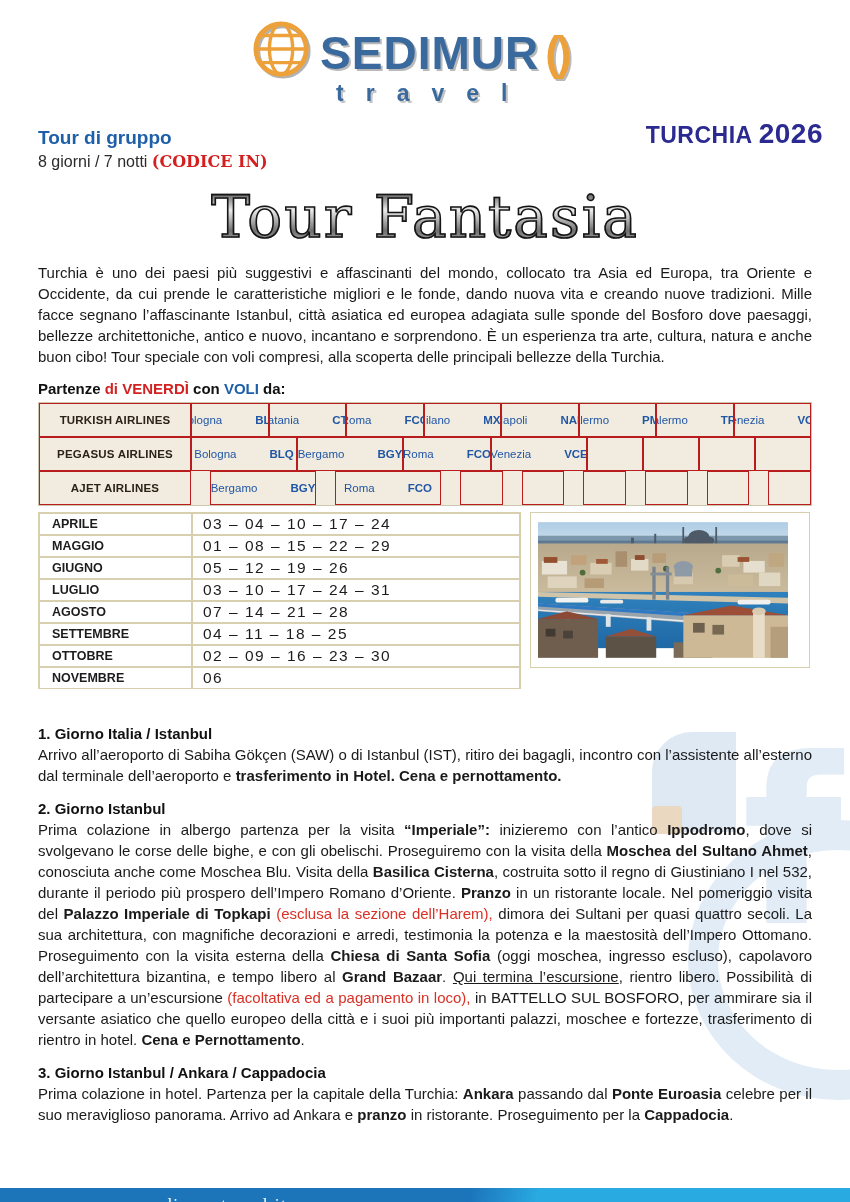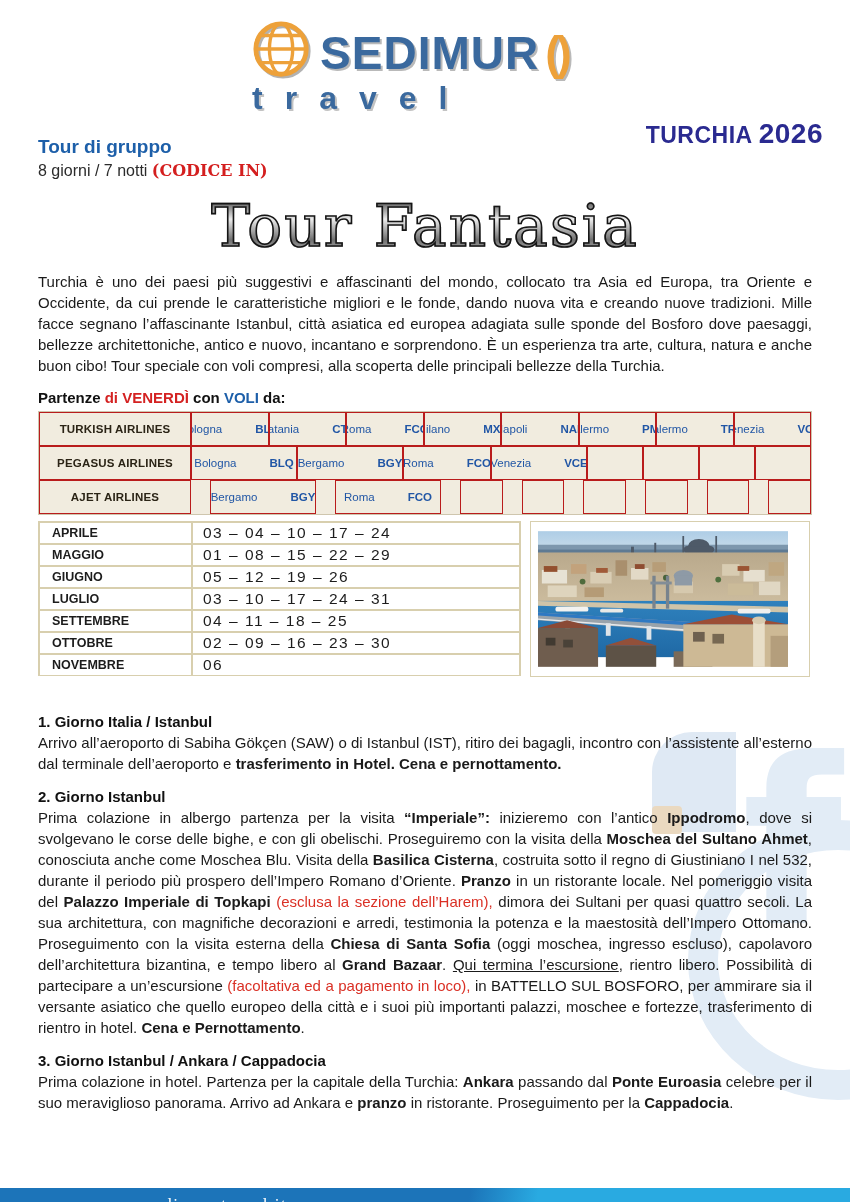--- a/index.html
+++ b/index.html
@@ -23,22 +23,22 @@
 
   
   .logo-wrap{width:fit-content;margin:20px auto 0 auto;padding-right:30px;}
   .logo-top{display:flex;align-items:center;gap:6px;}
   .logo-brand{
     font-size:46px;font-weight:bold;letter-spacing:1px;
     color:#3a699e;text-shadow:2px 2px 0 #b9b9b9;line-height:1;
   }
   .logo-paren{color:#eda13a;font-weight:bold;font-size:46px;letter-spacing:-4px;text-shadow:2px 2px 0 #b9b9b9;line-height:1;}
   .logo-sub{
-    margin-top:-4px;
-    font-size:32px;font-weight:bold;color:#3a699e;
+    margin-left:84px;margin-top:-4px;
+    font-size:23px;font-weight:bold;color:#3a699e;
     letter-spacing:22px;line-height:1;text-shadow:2px 2px 0 #c3c3c3;
   }
   .edition{
     position:absolute;top:98px;right:27px;z-index:3;
     color:#2a2a90;font-weight:bold;font-size:23px;letter-spacing:0.5px;
   }
   .edition .yr{font-size:28px;}
 
   
   .group-title{margin-top:22px;font-size:19px;font-weight:bold;color:#1d5fa9;}
@@ -248,20 +248,24 @@
             <div class="dmonth">MAGGIO</div>
             <div class="ddates">01 – 08 – 15 – 22 – 29</div>
           </div>
         <div class="drow">
             <div class="dmonth">GIUGNO</div>
             <div class="ddates">05 – 12 – 19 – 26</div>
           </div>
         <div class="drow">
             <div class="dmonth">LUGLIO</div>
             <div class="ddates">03 – 10 – 17 – 24 – 31</div>
+          </div>
+        <div class="drow">
+            <div class="dmonth">AGOSTO</div>
+            <div class="ddates">07 – 14 – 21 – 28</div>
           </div>
         <div class="drow">
             <div class="dmonth">SETTEMBRE</div>
             <div class="ddates">04 – 11 – 18 – 25</div>
           </div>
         <div class="drow">
             <div class="dmonth">OTTOBRE</div>
             <div class="ddates">02 – 09 – 16 – 23 – 30</div>
           </div>
         <div class="drow">

